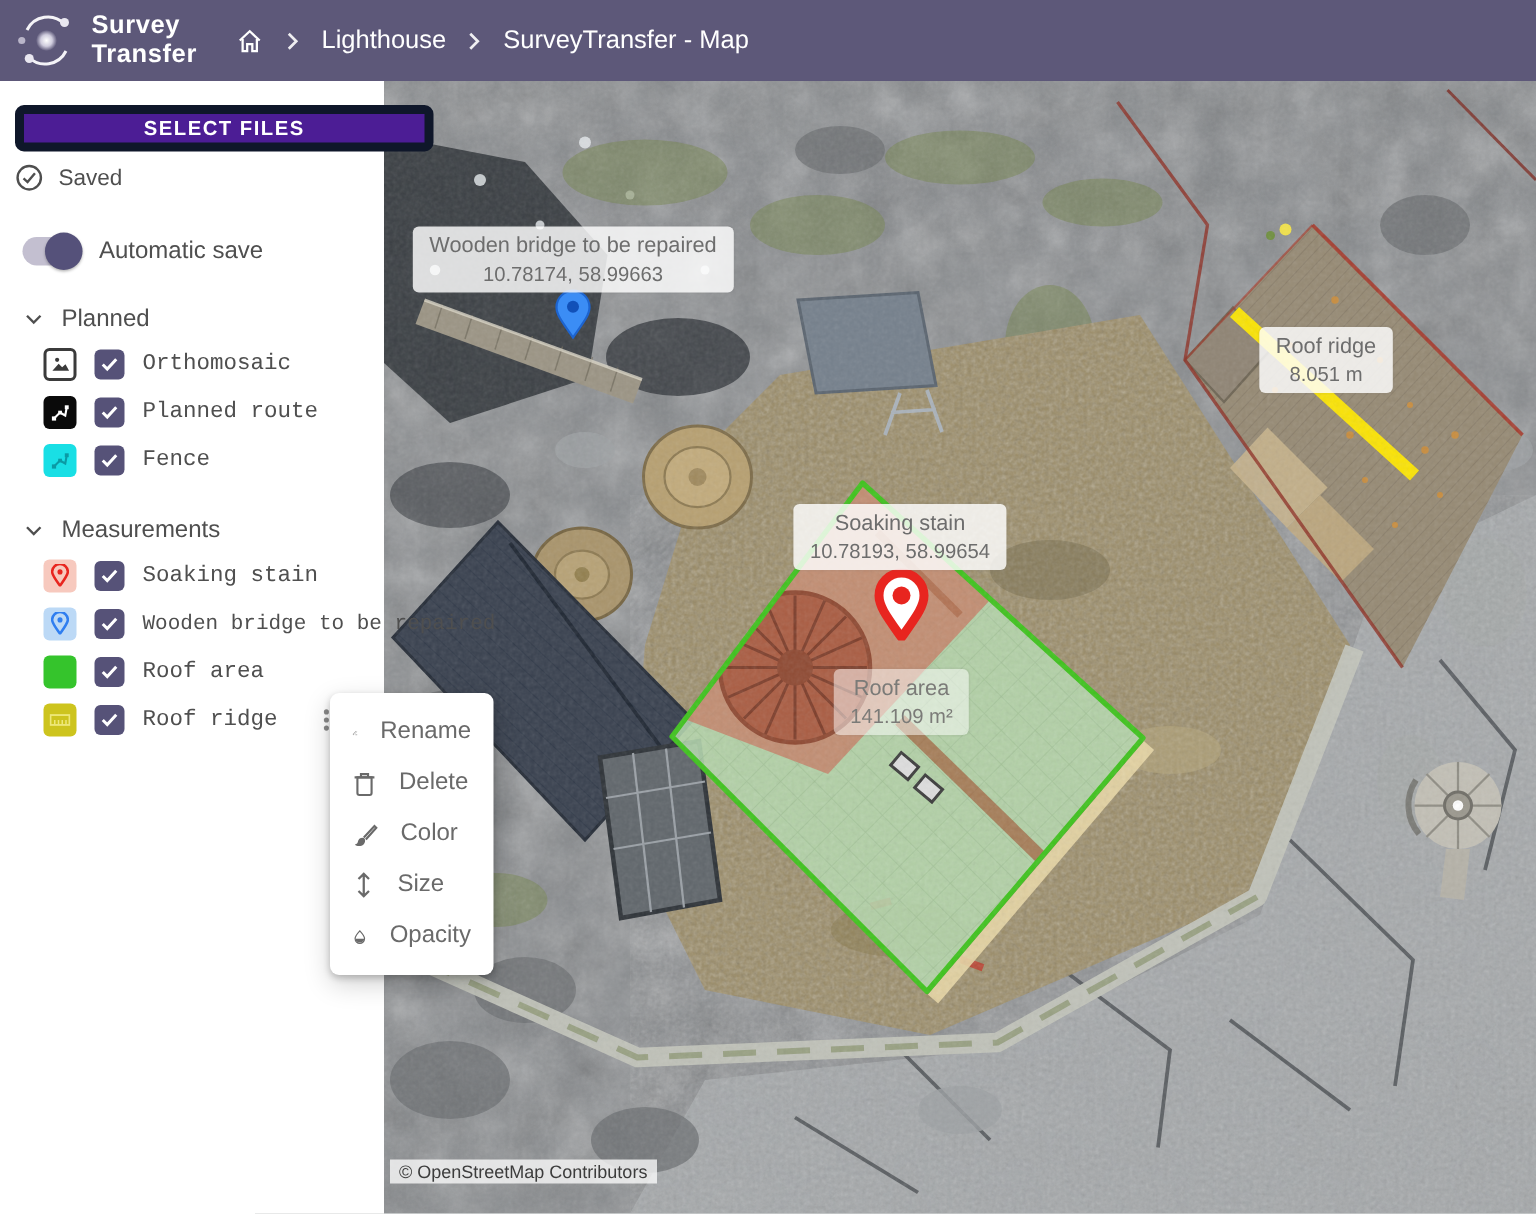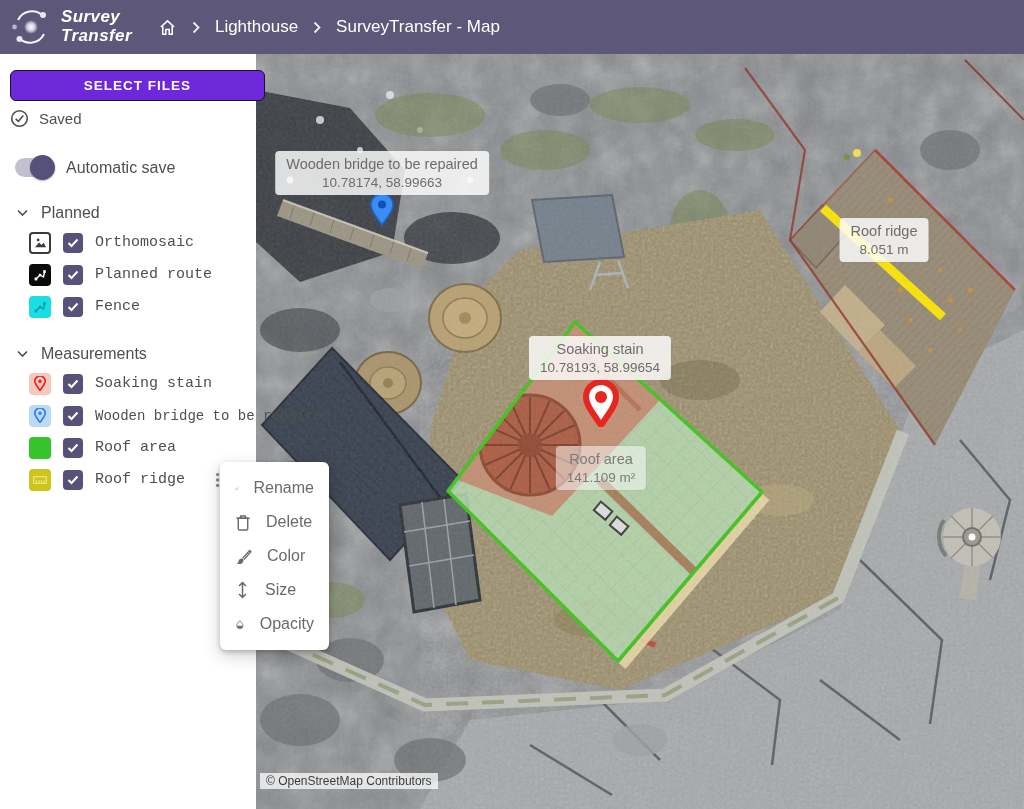--- a/index.html
+++ b/index.html
@@ -3,31 +3,31 @@
 <meta charset="utf-8">
 <style>
   * { box-sizing: border-box; margin: 0; padding: 0; }
   html,body { width:1024px; height:809px; overflow:hidden;
     font-family:"Liberation Sans", sans-serif; background:#fff; }
   .app { position:relative; width:1024px; height:809px; }
 
   
   .topbar { position:absolute; top:0; left:0; width:1024px; height:54px;
     background:#5d5879; display:flex; align-items:center; color:#fff; z-index:40; }
-  .brand { display:flex; align-items:center; gap:9px; padding:0 16px 0 10px;font-style:italic; }
+  .brand { display:flex; align-items:center; gap:9px; padding:0 16px 0 10px; }
   .brand-text { font-weight:bold; font-size:17px; line-height:1.1; letter-spacing:.4px; }
   .crumbs { display:flex; align-items:center; gap:15px; font-size:17px; margin-left:10px; }
   .crumb { color:#fff; text-decoration:none; }
   .chev-sep { opacity:.9; display:flex; }
 
   
   .sidebar { position:absolute; top:54px; left:0; width:256px; height:755px;
     background:#fff; z-index:20; color:#4f4f4f; }
-  .select-files { display:block; margin:16px 13px 0 10px; width:255px; height:31px;
-    background:#6d28d9; border:1px solid #0f172a; border-radius:6px; color:#fff;
+  .select-files { display:block; margin:16px 13px 0 10px; width:279px; height:31px;
+    background:#4c1d95; border:6px solid #0f172a; border-radius:6px; color:#fff;
     font-family:inherit; font-weight:bold; font-size:13.5px; letter-spacing:1px; cursor:pointer; }
   .saved-row { display:flex; align-items:center; gap:10px; margin:8px 0 0 10px; font-size:15px; }
   .autosave-row { display:flex; align-items:center; gap:14px; margin:30px 0 0 15px; font-size:16px; }
   .switch { position:relative; width:37px; height:19px; cursor:pointer; }
   .switch .track { width:37px; height:19px; border-radius:10px; background:#c3bfd0; }
   .switch .knob { position:absolute; right:-3px; top:-3px; width:25px; height:25px;
     border-radius:50%; background:#55517a; box-shadow:0 1px 2px rgba(0,0,0,.3); }
   .section-hd { display:flex; align-items:center; gap:13px; margin:27px 0 0 17px; font-size:16px; cursor:pointer; }
   .rows { margin-top:4px;font-family:Liberation Mono, monospace; }
   .layer-row { display:flex; align-items:center; gap:12px; margin:9px 14px 0 29px;

